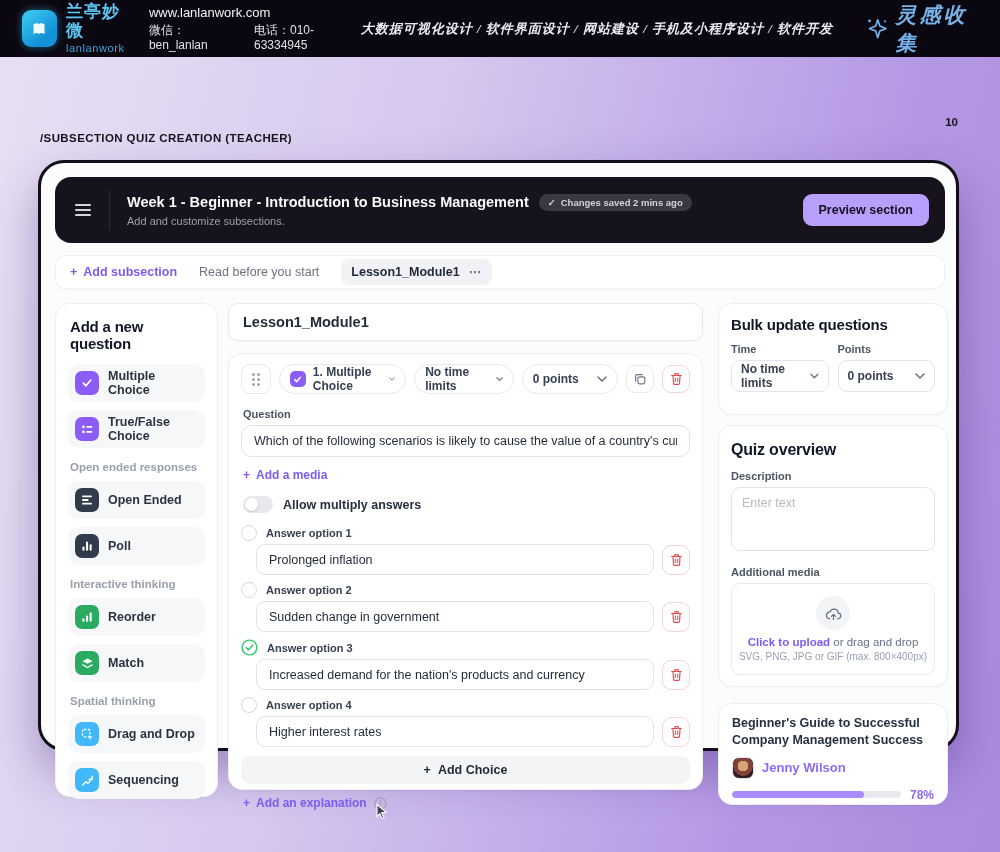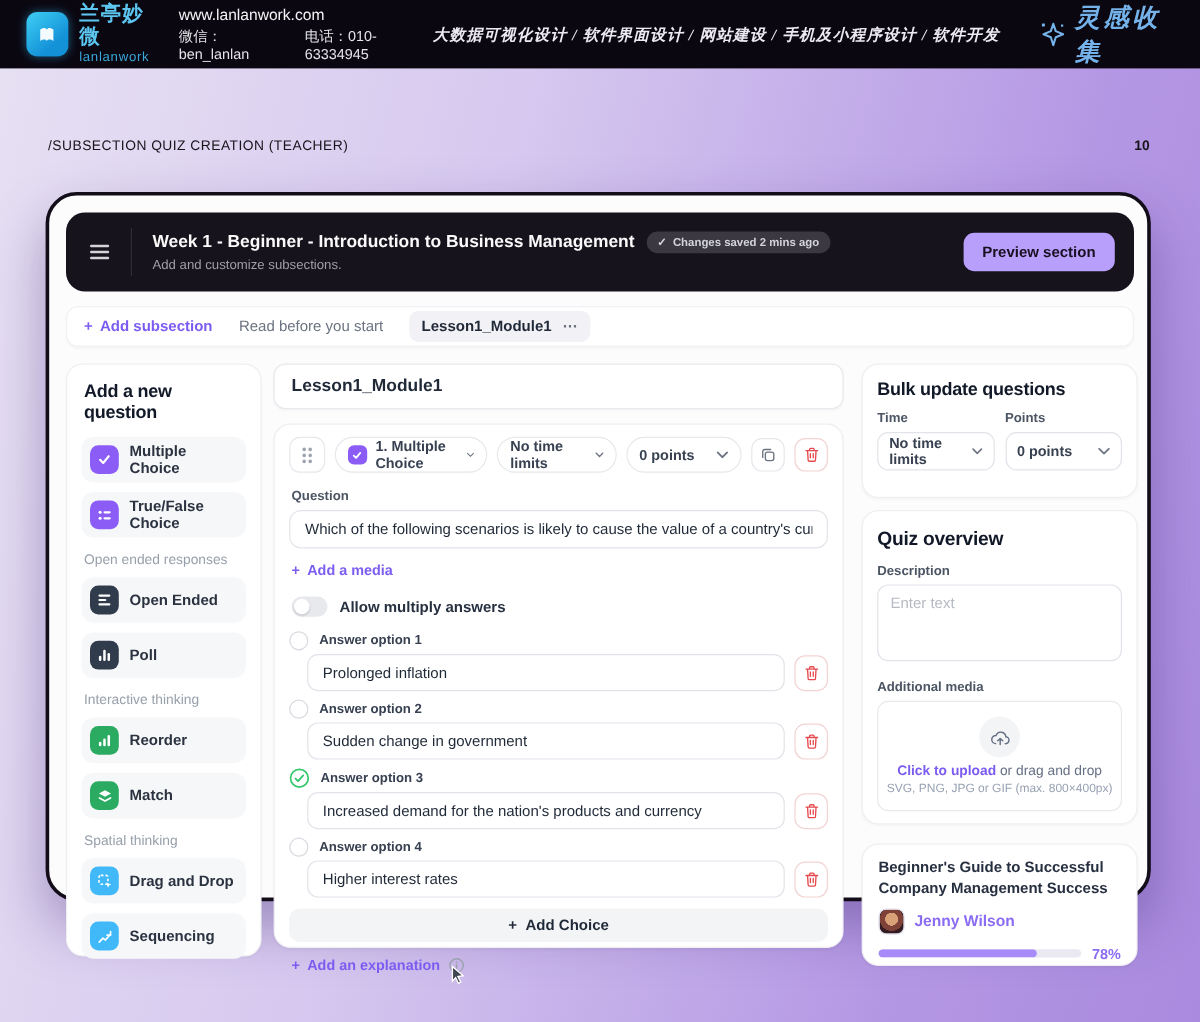--- a/index.html
+++ b/index.html
@@ -20,21 +20,21 @@
   .site { font-size:13px; font-weight:400; color:#f4f4f5; }
   .contact-line { display:flex; gap:16px; margin-top:3px; }
   .contact-line span { font-size:12px; color:#e4e4e7; }
   .services { margin-left:auto; font-family:"Liberation Serif", serif; font-style:italic;
               font-size:13px; font-weight:600; color:#eceaf0; letter-spacing:1px; white-space:nowrap; }
   .collect { margin-left:32px; display:flex; align-items:center; gap:6px; }
   .collect-text { font-family:"Liberation Serif", serif; font-style:italic; font-weight:700;
                   font-size:21px; color:#74b2e9; letter-spacing:3px; }
 
   
-  .breadcrumb { position:absolute; left:40px; top:116px; font-size:11.5px; font-weight:400;
+  .breadcrumb { position:absolute; left:40px; top:132px; font-size:11.5px; font-weight:700;
                 color:#17151c; letter-spacing:.4px; }
   .pagenum { position:absolute; right:42px; top:116px; font-size:11.5px; font-weight:700; color:#17151c; }
 
   
   .frame { position:absolute; left:38px; top:160px; width:921px; height:591px;
            background:#fcfcfd; border:3px solid #120d19; border-radius:26px;
            box-shadow:0 22px 45px rgba(52,26,108,.35); }
 
   
   .sec-head { position:absolute; left:14px; top:14px; width:890px; height:66px; background:#17131c;
@@ -69,21 +69,21 @@
   
   .palette { position:absolute; left:14px; top:140px; width:163px; height:494px; padding:14px 12px; }
   .palette-title { font-size:15px; font-weight:800; color:#111827; letter-spacing:-.2px; margin:0 0 12px 2px; }
   .pal-item { height:38px; background:#f6f7f9; border-radius:10px; display:flex; align-items:center;
               gap:9px; padding:0 7px; margin-bottom:8px; cursor:pointer; }
   .pal-item span { font-size:12.5px; font-weight:600; color:#2b3340; }
   .pal-ico { width:24px; height:24px; border-radius:7px; flex:0 0 24px;
              display:flex; align-items:center; justify-content:center; }
   .ico-purple { background:#8b5cf6; } .ico-dark { background:#303b4b; }
   .ico-green { background:#2aab61; } .ico-blue { background:#41b8f7; }
-  .pal-group { font-size:11.5px; color:#98a0ab; font-weight:400; margin:13px 2px 8px; }
+  .pal-group { font-size:11.5px; color:#98a0ab; font-weight:700; margin:13px 2px 8px; }
 
   
   .module-input { position:absolute; left:187px; top:140px; width:475px; height:38px; background:#fff;
                   border:1px solid #e9e9ee; border-radius:10px; padding:0 14px; font-size:14.5px;
                   font-weight:600; color:#1f2937; font-family:"Liberation Sans", sans-serif;
                   box-shadow:0 1px 2px rgba(16,24,40,.03); }
   .qcard { position:absolute; left:187px; top:190px; width:475px; height:437px; padding:10px 12px; }
   .qtoolbar { display:flex; align-items:center; gap:8px; }
   .drag-handle { width:30px; height:30px; border:1px solid #e7e8ec; border-radius:9px; background:#fff;
                  display:grid; grid-template-columns:repeat(2,3px); grid-template-rows:repeat(3,3px);

